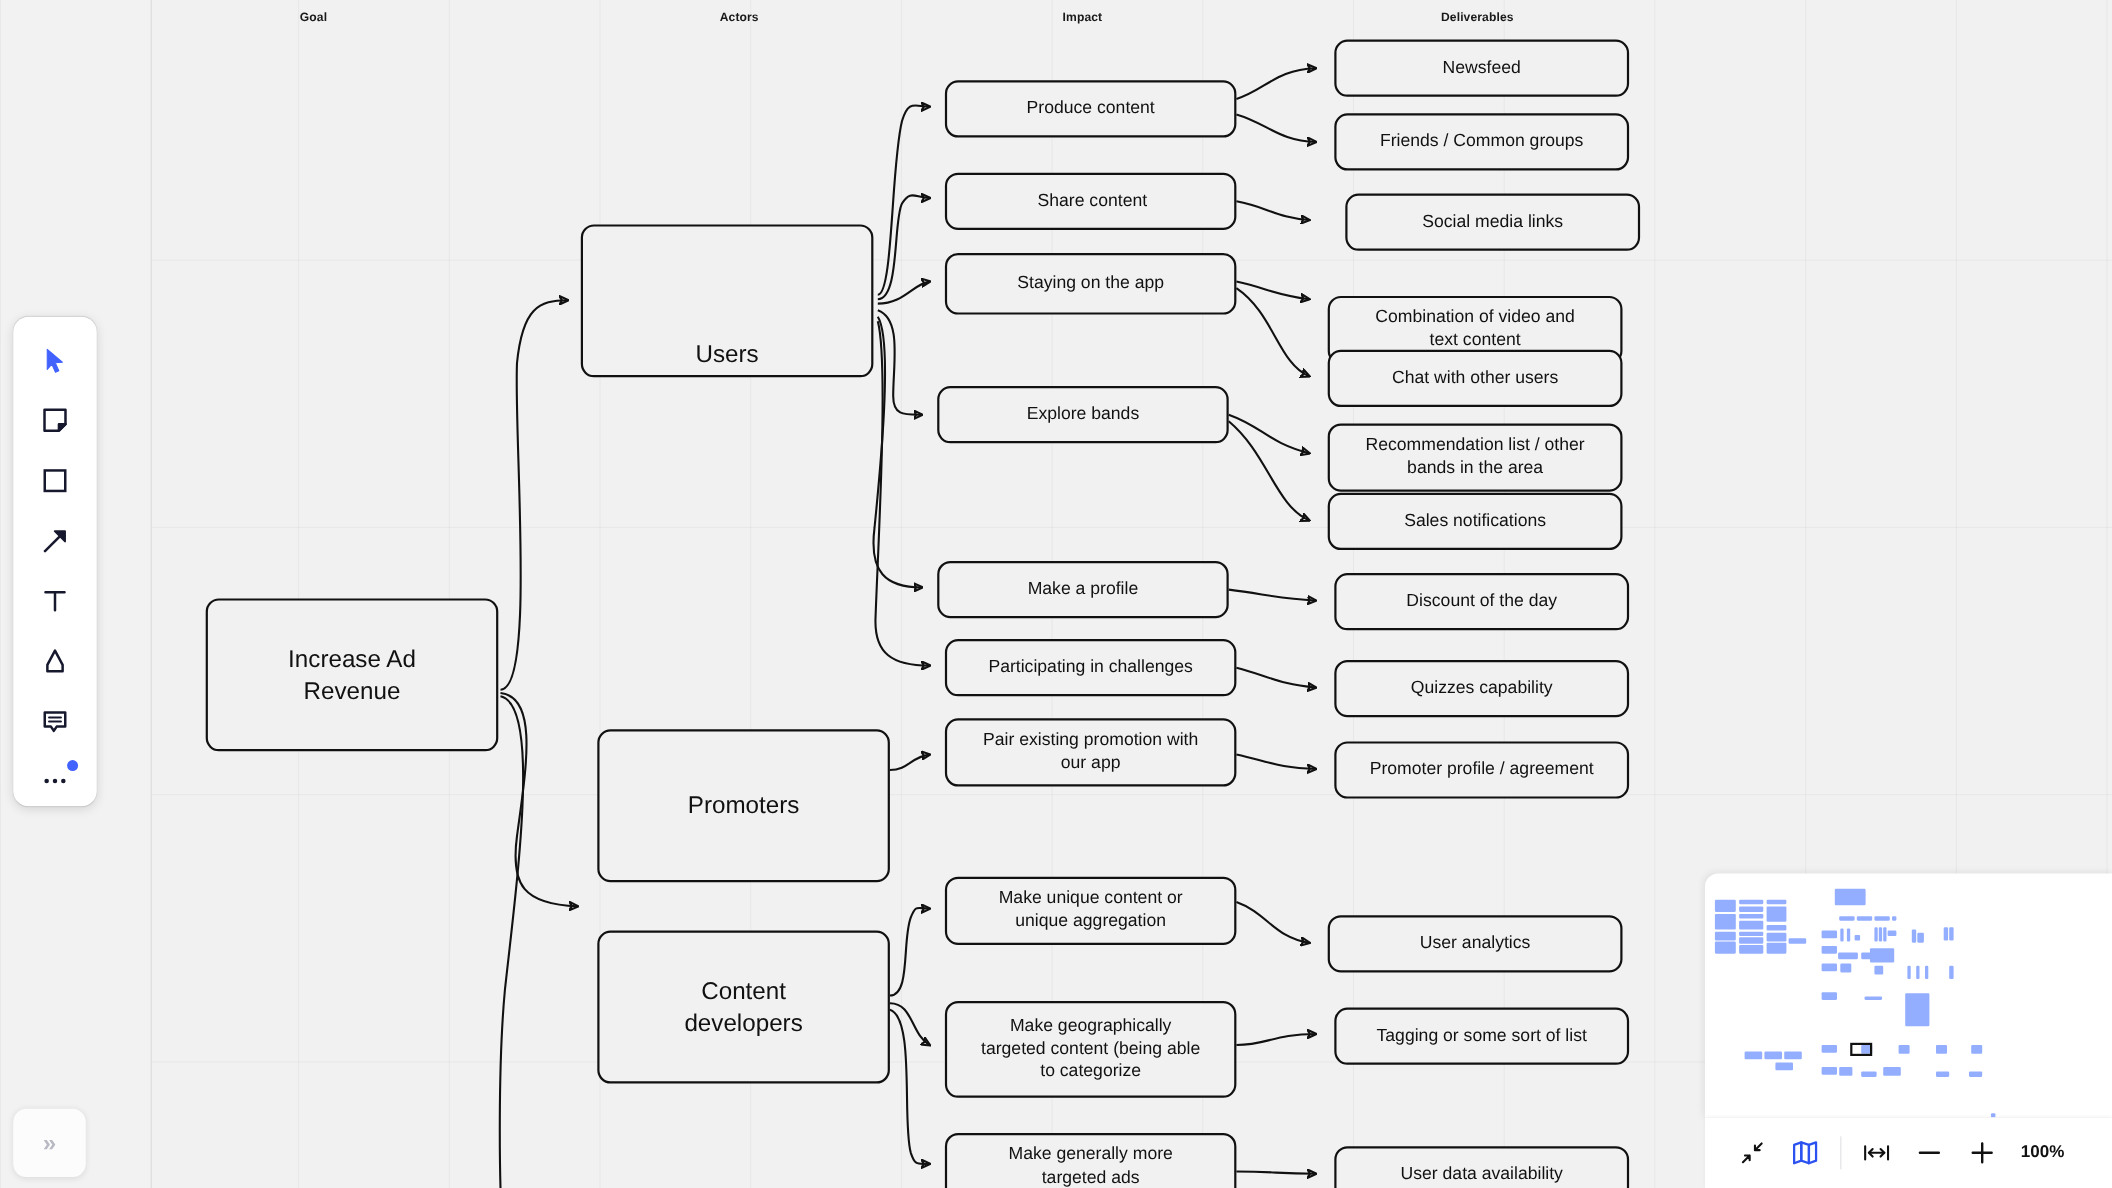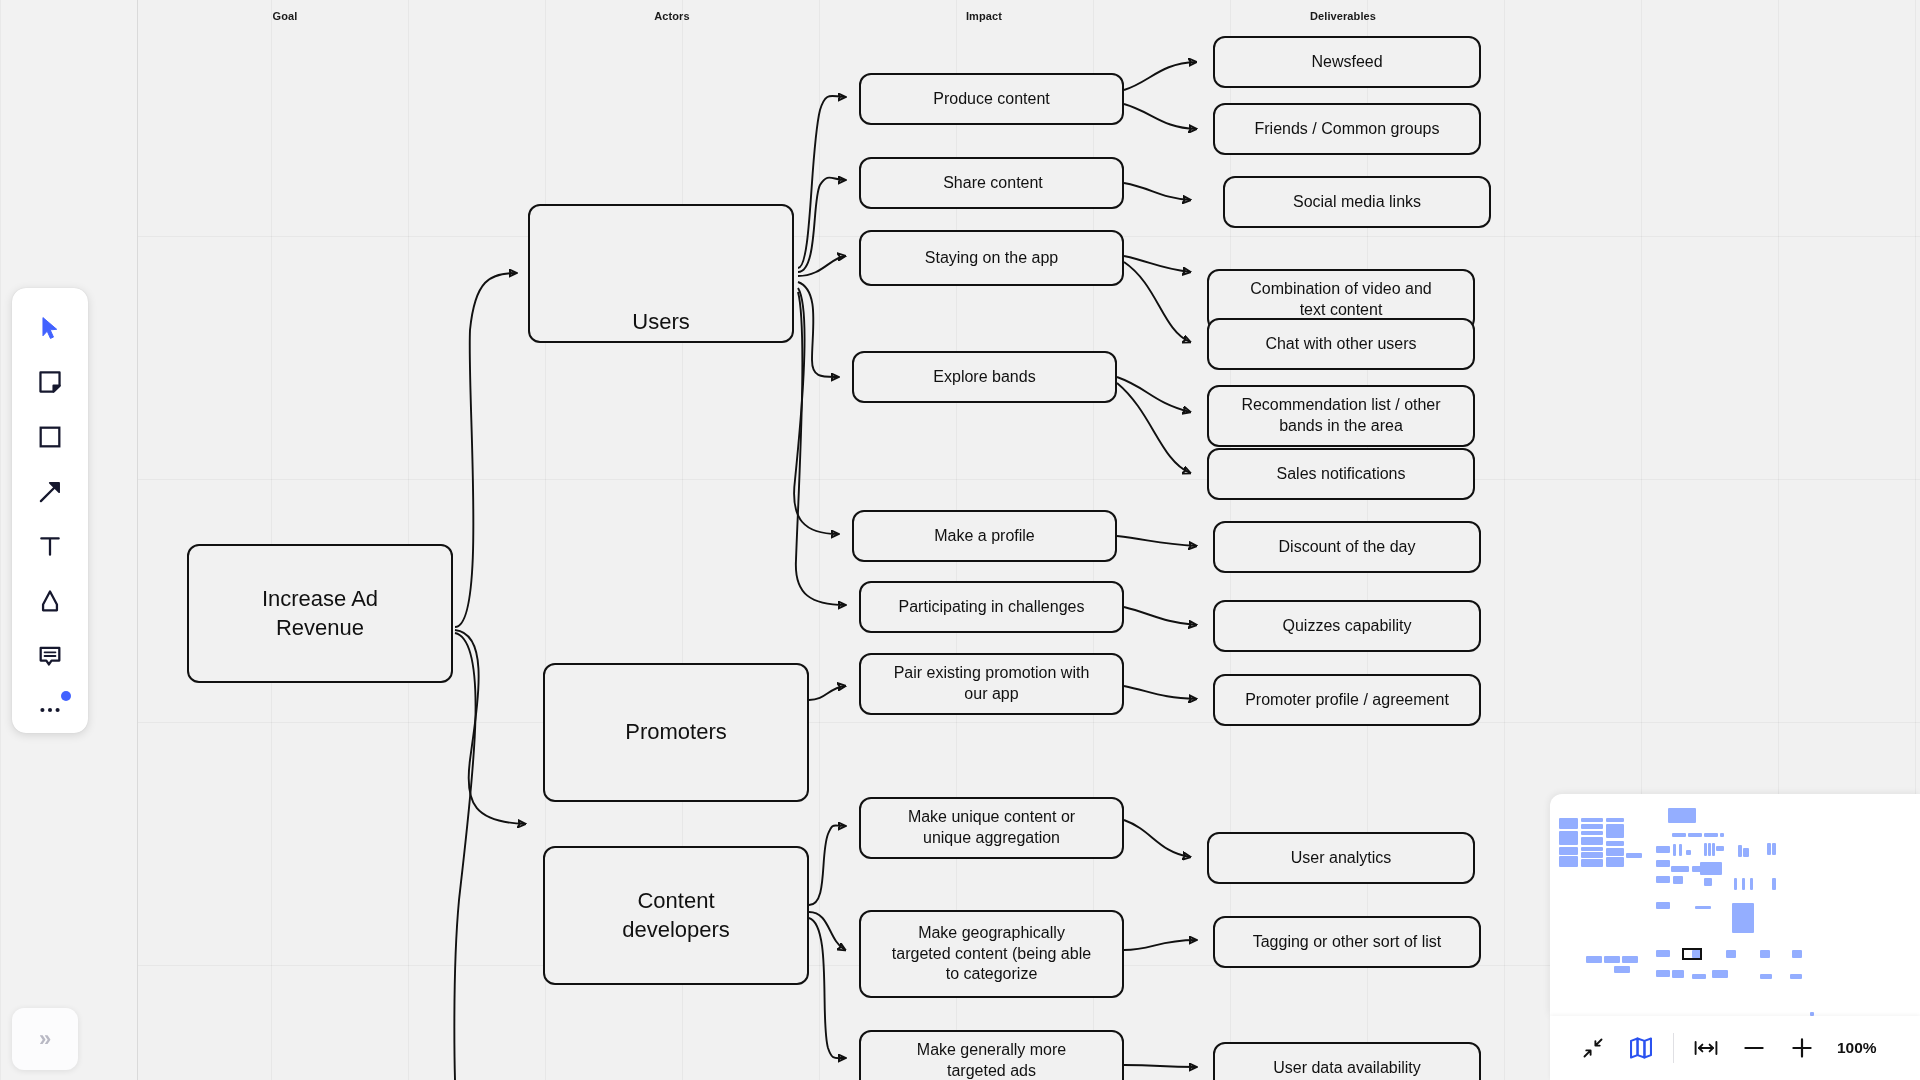--- a/index.html
+++ b/index.html
@@ -282,21 +282,21 @@
       <div class="node md" style="left: 1213px; top: 600px; width: 268px; height: 52px;">
         <span>Quizzes capability</span>
       </div>
       <div class="node md" style="left: 1213px; top: 674px; width: 268px; height: 52px;">
         <span>Promoter profile / agreement</span>
       </div>
       <div class="node md" style="left: 1207px; top: 832px; width: 268px; height: 52px;">
         <span>User analytics</span>
       </div>
       <div class="node md" style="left: 1213px; top: 916px; width: 268px; height: 52px;">
-        <span>Tagging or other sort of list</span>
+        <span>Tagging or some sort of list</span>
       </div>
       <div class="node md" style="left: 1213px; top: 1042px; width: 268px; height: 52px;">
         <span>User data availability</span>
       </div>
     </div>
 </div>
 
 <div id="toolbar">
 
   <div class="tool">

